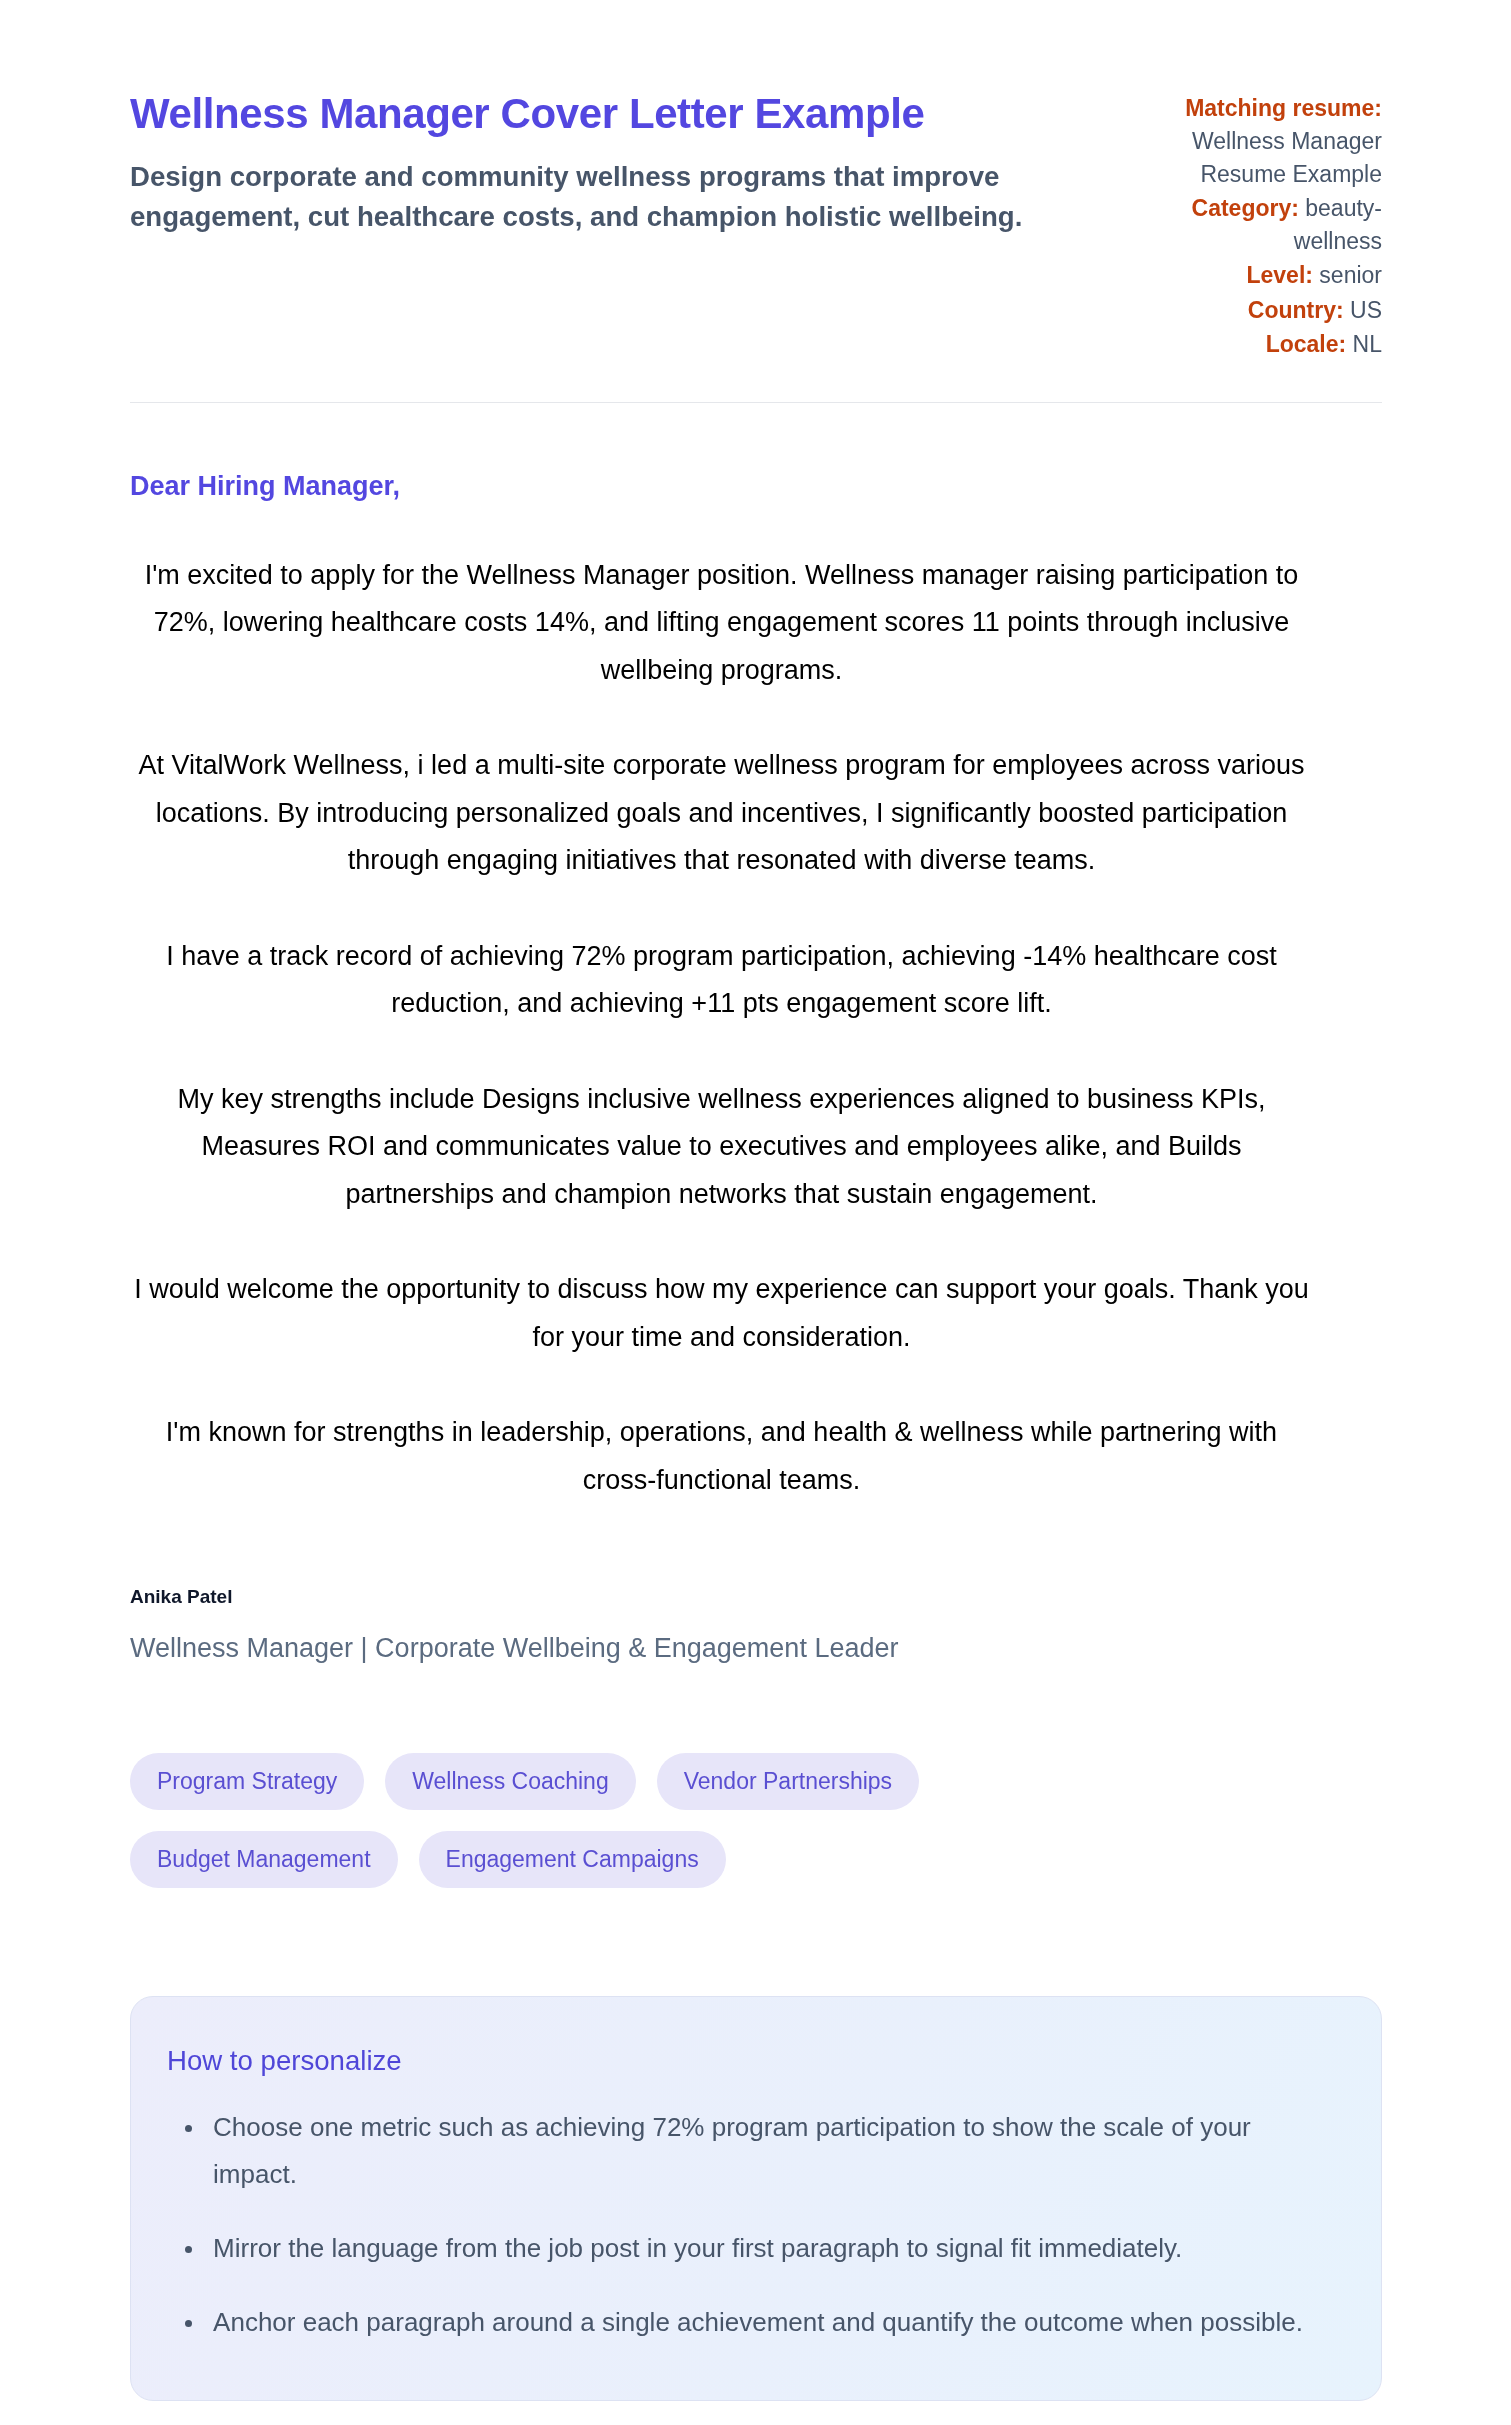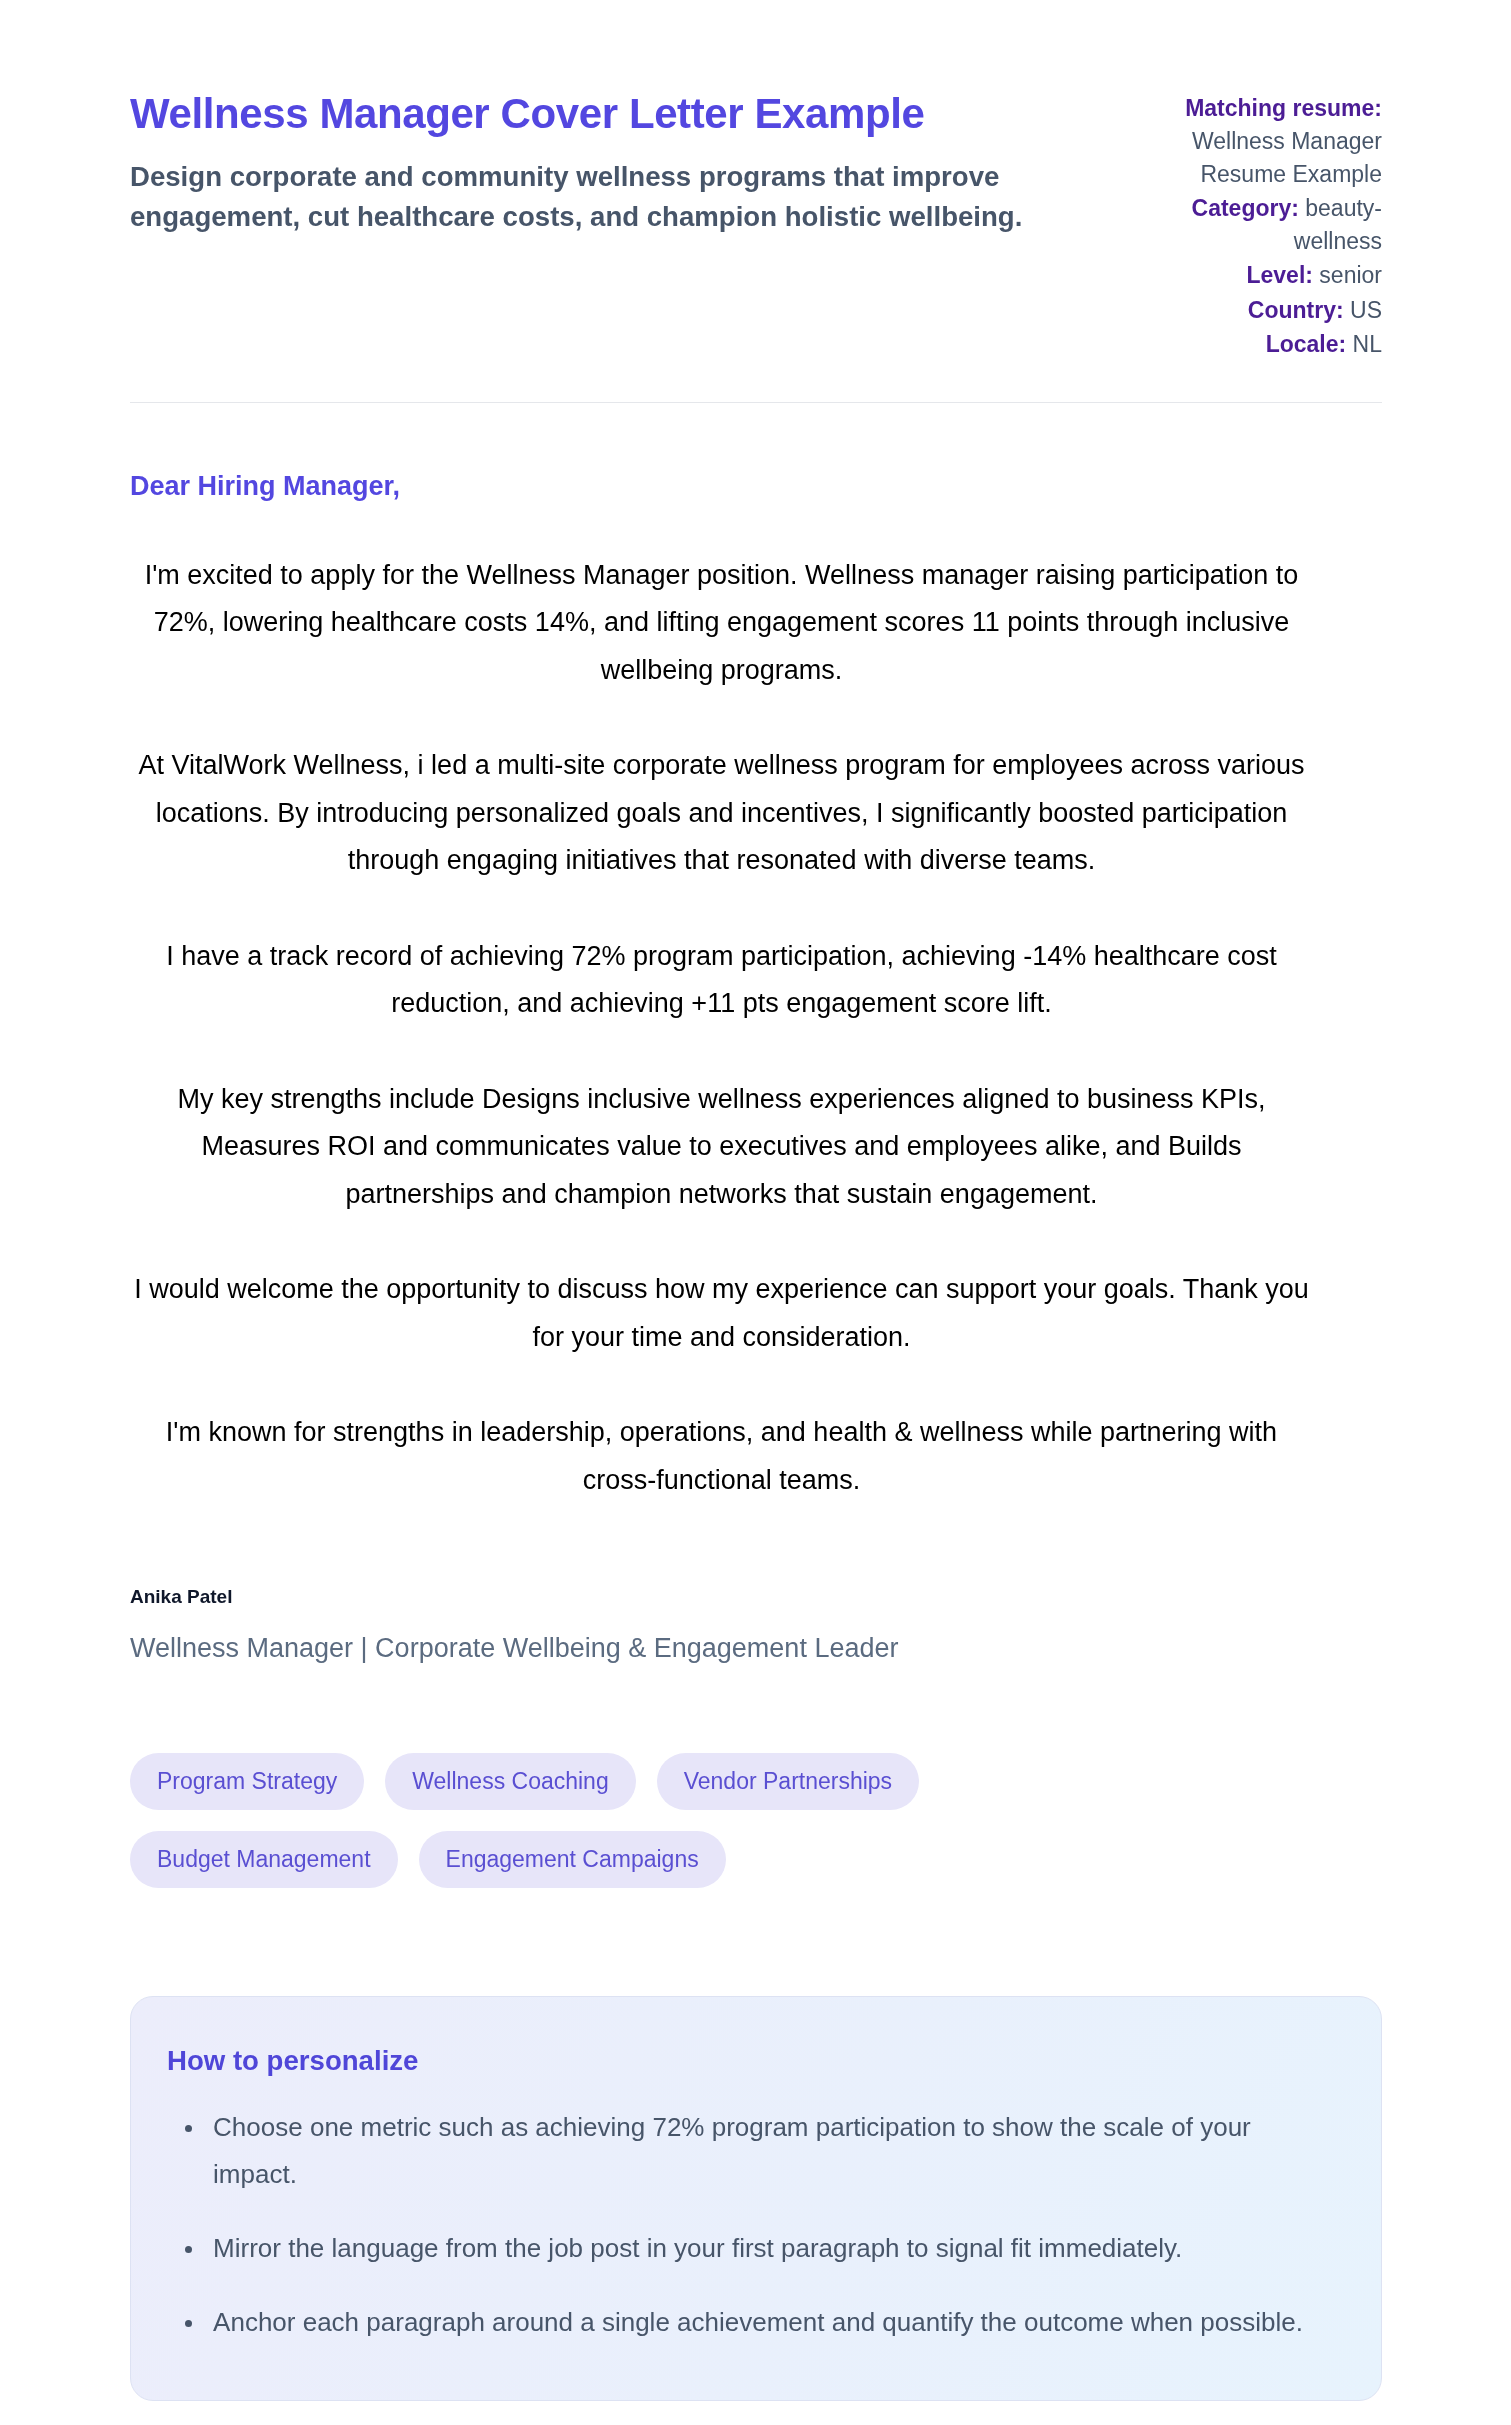--- a/index.html
+++ b/index.html
@@ -40,21 +40,21 @@
   }
   .meta {
     width: 277px;
     text-align: right;
     font-size: 23px;
     line-height: 1.42;
     color: #475569;
     padding-top: 5.3px;
   }
   .meta .row { margin-bottom: 1.8px; }
-  .meta .label { font-weight: 700; color: #4c1d95; margin-top: 44px; }
+  .meta .label { font-weight: 700; color: #c2410c; margin-top: 44px; }
   .meta a.value-link { color: #475569; text-decoration: none; cursor: pointer; }
 
   .divider {
     border: none;
     border-top: 1.8px solid #e5e7eb;
     margin-top: 39px;
   }
 
   
   .letter { margin-top: 68px; }
@@ -106,21 +106,21 @@
   .personalize {
     margin-top: 108px;
     margin-bottom: 85px;
     background: linear-gradient(115deg, #ecedfb 0%, #e9f0fc 55%, #e7f3fd 100%);
     border: 0.9px solid #dde2f3;
     border-radius: 23px;
     padding: 48px 50px 55px 36px;
   }
   .personalize-heading {
     font-size: 27.6px;
-    font-weight: 700;
+    font-weight: 400;
     color: #4f46d8;
     margin-bottom: 27px;
   }
   .personalize ul {
     margin-left: 39px;
   }
   .personalize li {
     font-size: 26px;
     line-height: 1.8;
     color: #475569;

